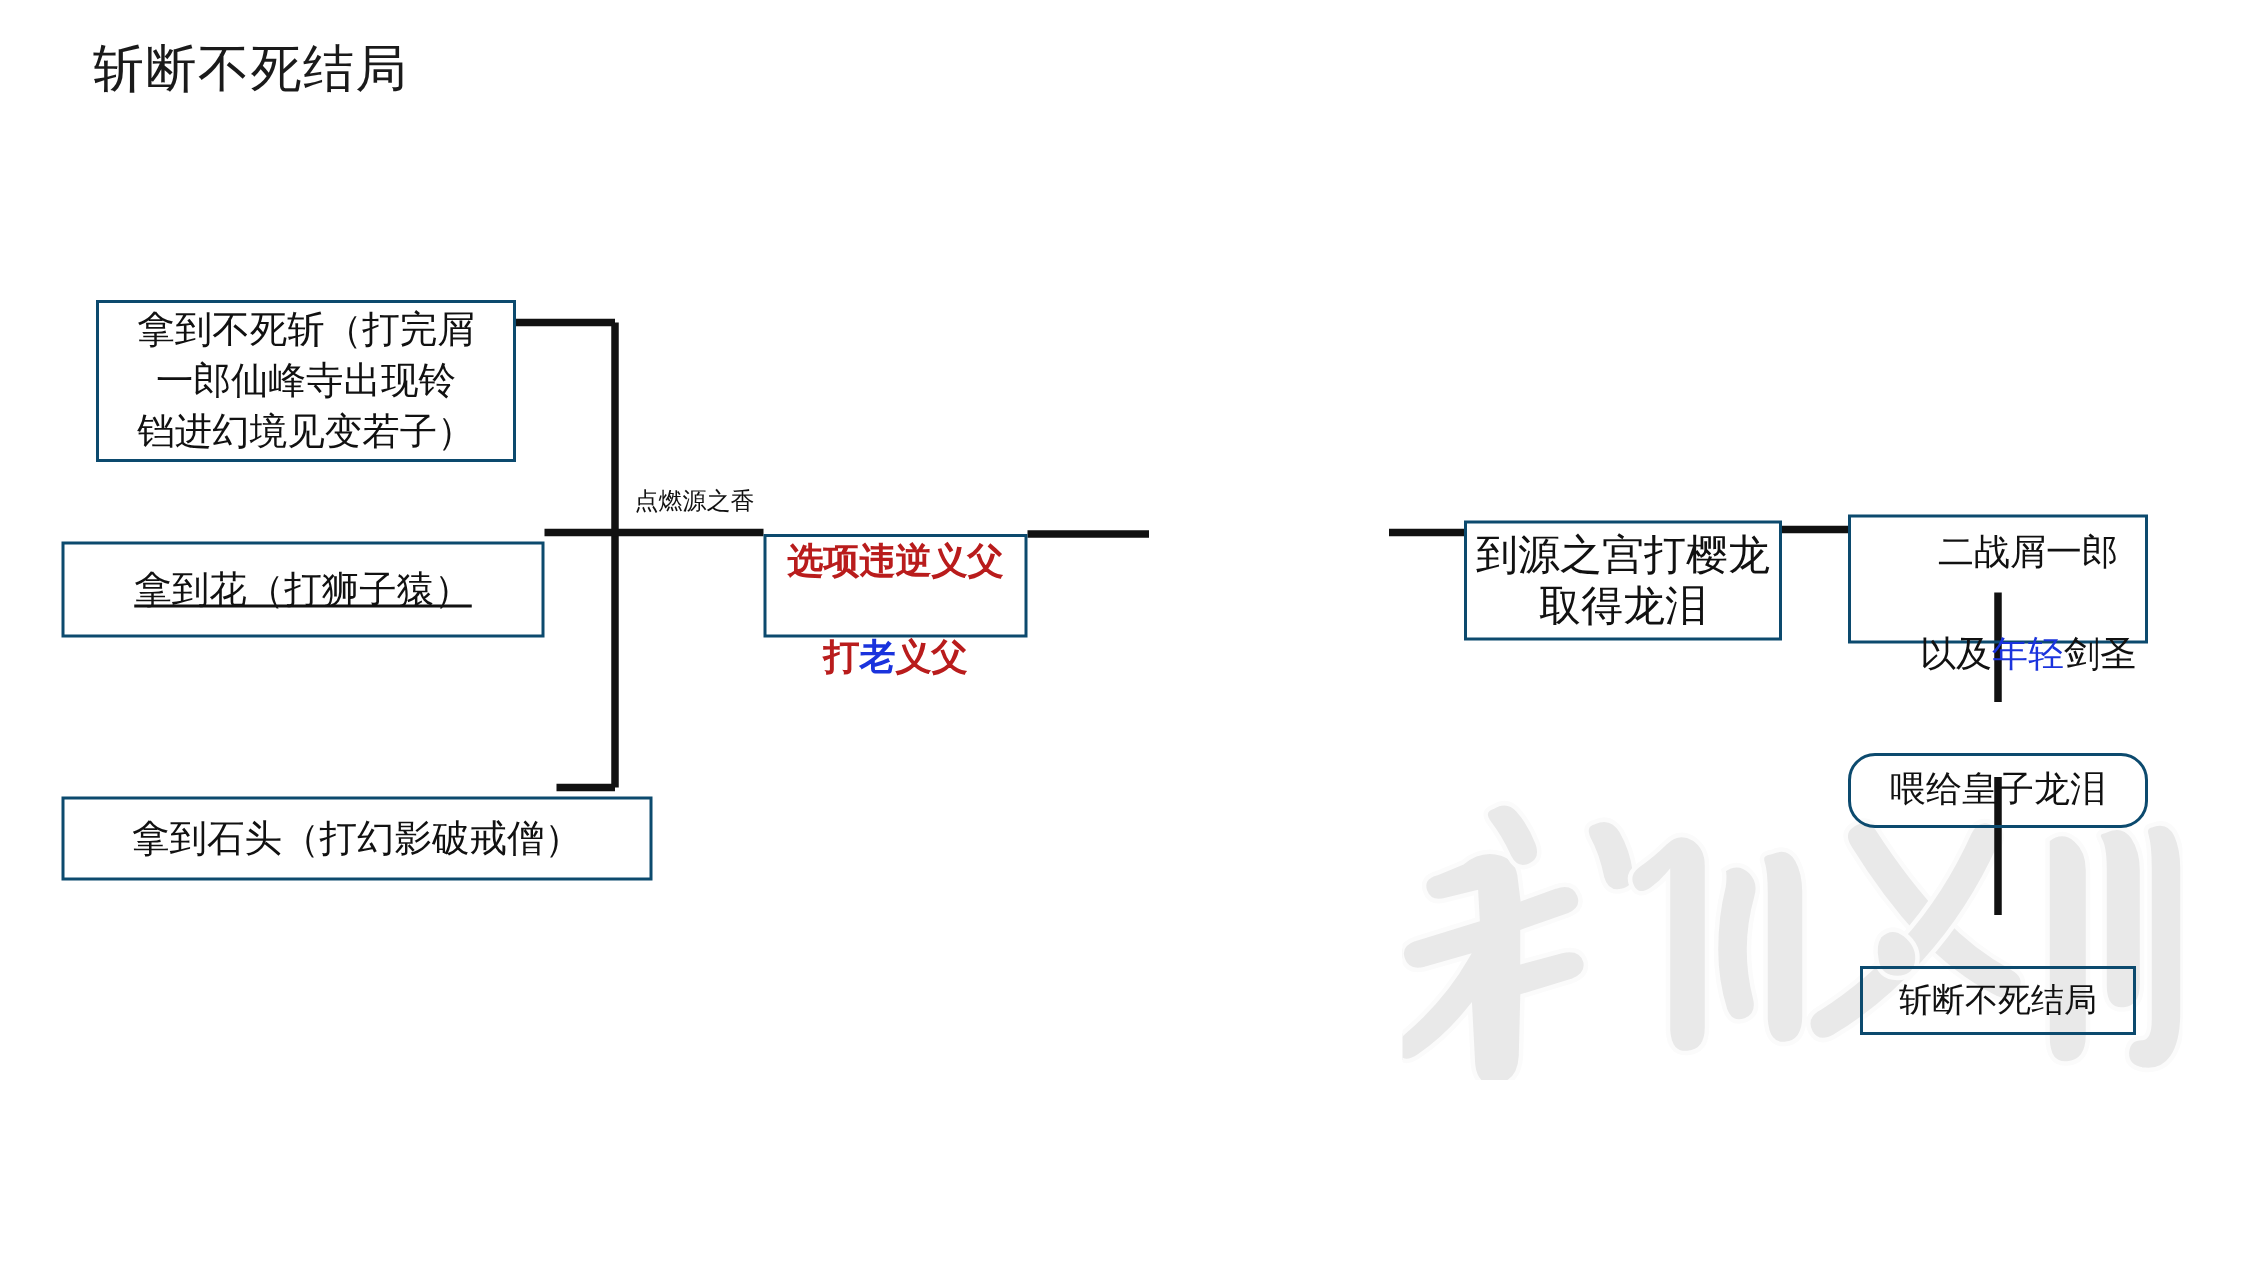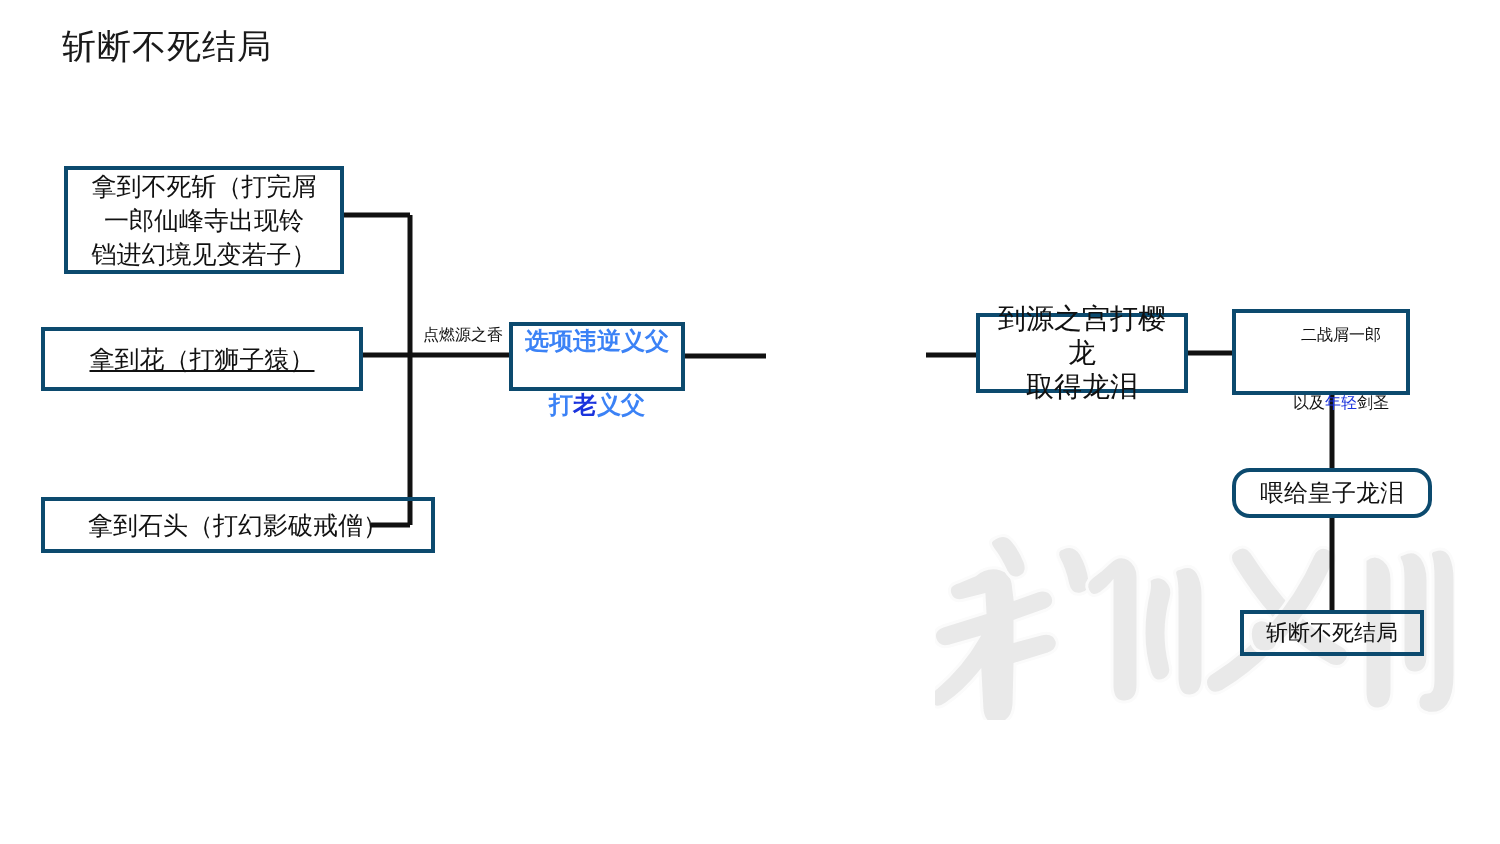--- a/index.html
+++ b/index.html
@@ -53,51 +53,52 @@
     left: 0; top: 0;
     width: 1500px; height: 844px;
     z-index: 1;
     pointer-events: none;
   }
 
   
   .node {
     position: absolute;
     box-sizing: border-box;
-    border: 4px solid #0c4a6e;
+    border: 2px solid #0c4a6e;
     background: transparent;
     display: flex;
     align-items: center;
     justify-content: flex-end;
     text-align: center;
     color: #111111;
     z-index: 2;
+    margin-top: 34px;
   }
   .node .txt {
     display: block;
     width: 100%;
     padding: 0 6px;
     box-sizing: border-box;
     white-space: pre-line;
   }
 
   
   #node-undying-sword { left: 64px;  top: 166px; width: 280px; height: 108px; font-size: 25px; line-height: 34px; }
   #node-flower        { left: 41px;  top: 327px; width: 322px; height: 64px;  font-size: 25px; line-height: 34px; text-decoration: underline; }
   #node-stone         { left: 41px;  top: 497px; width: 394px; height: 56px;  font-size: 25px; line-height: 34px; }
 
   #node-defy-father   { left: 509px; top: 322px; width: 176px; height: 69px;  font-size: 24px; line-height: 32px; font-weight: 700; }
   #node-incense       { left: 766px; top: 327px; width: 160px; height: 56px;  font-size: 24px; line-height: 32px; font-weight: 700; color: #ee1111; }
   #node-dragon-tears  { left: 976px; top: 313px; width: 212px; height: 80px;  font-size: 28px; line-height: 34px; }
-  #node-genichiro     { left: 1232px;top: 309px; width: 178px; height: 86px;  font-size: 16px; line-height: 34px; padding-left: 40px; }
+  #node-genichiro     { left: 1232px;top: 309px; width: 200px; height: 86px;  font-size: 24px; line-height: 34px; padding-left: 40px; }
   #node-feed-prince   { left: 1232px;top: 468px; width: 200px; height: 50px;  font-size: 24px; line-height: 34px; border-radius: 18px; }
   #node-ending        { left: 1240px;top: 610px; width: 184px; height: 46px;  font-size: 22px; line-height: 30px; }
 
   
-  .red  { color: #3b82f6; }
+  .red  { color: #b91c1c; }
   .blue { color: #1a33dd; }
 
   
   #edge-label-dive {
     position: absolute;
     left: 423px;
     top: 325px;
     font-size: 16px;
     line-height: 20px;
     color: #111111;

